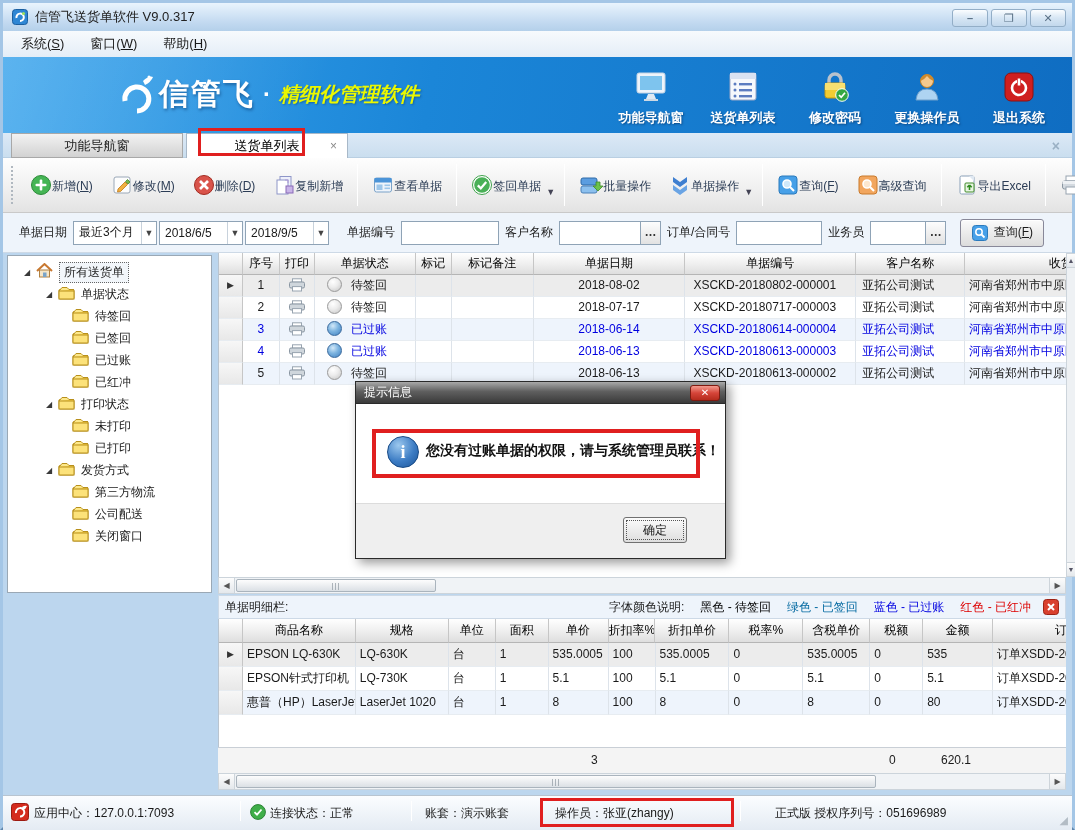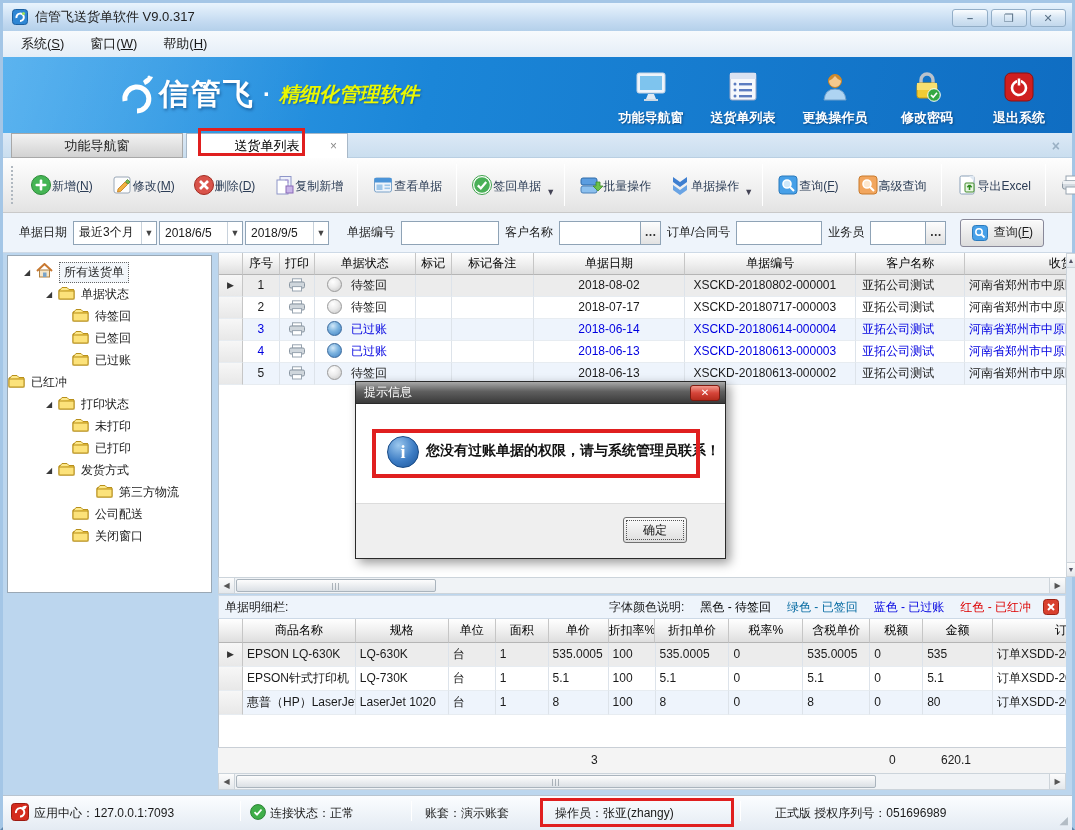--- a/index.html
+++ b/index.html
@@ -172,37 +172,37 @@
               <circle cx="8" cy="12" r="1.5" fill="#5b7bc0"></circle>
               <rect x="12" y="11" width="13" height="2.4" fill="#5b7bc0"></rect>
               <circle cx="8" cy="18" r="1.5" fill="#5b7bc0"></circle>
               <rect x="12" y="17" width="13" height="2.4" fill="#5b7bc0"></rect>
               <circle cx="8" cy="24" r="1.5" fill="#5b7bc0"></circle>
               <rect x="12" y="23" width="13" height="2.4" fill="#5b7bc0"></rect>
             </svg></span>
           <span class="lbl">送货单列表</span>
         </div>
         <div class="bact">
-          <span><svg width="30" height="30" viewBox="0 0 30 30">
-              <circle cx="15" cy="9" r="6.5" fill="#f3c globe"></circle>
-              <circle cx="15" cy="9" r="6.5" fill="#f5c98e" stroke="#c8862a"></circle>
-              <path d="M15 2.5 a6.5 6.5 0 0 1 6.5 6.5 q-4-1.5-6.5-5 q-2.5 3.5-6.5 5 a6.5 6.5 0 0 1 6.5-6.5" fill="#cd8a2e"></path>
-              <path d="M4 28 q1-11 11-11 q10 0 11 11 z" fill="#aed4f2" stroke="#6fa0cc"></path>
-            </svg></span>
-          <span class="lbl">更换操作员</span>
-        </div>
-        <div class="bact">
           <span><svg width="32" height="30" viewBox="0 0 32 30">
               <path d="M10 12 v-4 a6 6 0 0 1 12 0 v4" fill="none" stroke="#b9c2cc" stroke-width="3.4"></path>
               <rect x="6" y="11" width="20" height="15" rx="2.5" fill="#f2cc33" stroke="#c79a10"></rect>
               <rect x="6" y="11" width="20" height="7" fill="#f8e070"></rect>
               <circle cx="23" cy="23" r="6.3" fill="#35a844" stroke="#fff"></circle>
               <path d="M20 23 l2.2 2.2 l3.8-4.4" stroke="#fff" stroke-width="1.7" fill="none"></path>
             </svg></span>
           <span class="lbl">修改密码</span>
+        </div>
+        <div class="bact">
+          <span><svg width="30" height="30" viewBox="0 0 30 30">
+              <circle cx="15" cy="9" r="6.5" fill="#f3c globe"></circle>
+              <circle cx="15" cy="9" r="6.5" fill="#f5c98e" stroke="#c8862a"></circle>
+              <path d="M15 2.5 a6.5 6.5 0 0 1 6.5 6.5 q-4-1.5-6.5-5 q-2.5 3.5-6.5 5 a6.5 6.5 0 0 1 6.5-6.5" fill="#cd8a2e"></path>
+              <path d="M4 28 q1-11 11-11 q10 0 11 11 z" fill="#aed4f2" stroke="#6fa0cc"></path>
+            </svg></span>
+          <span class="lbl">更换操作员</span>
         </div>
         <div class="bact">
           <span><svg width="30" height="30" viewBox="0 0 30 30">
               <rect x="1" y="1" width="28" height="28" rx="6" fill="#cf1f1f" stroke="#8e1010"></rect>
               <circle cx="15" cy="16" r="7" fill="none" stroke="#fff" stroke-width="2.6"></circle>
               <line x1="15" y1="5.5" x2="15" y2="14" stroke="#cf1f1f" stroke-width="4"></line>
               <line x1="15" y1="6.5" x2="15" y2="13.5" stroke="#fff" stroke-width="2.6"></line>
             </svg></span>
           <span class="lbl">退出系统</span>
         </div>
@@ -449,21 +449,21 @@
         <span class="tlabel">已签回</span>
       </div>
       <div class="trow" style="padding-left:64px">
         <span><svg width="17" height="14" viewBox="0 0 17 14">
             <rect x="1" y="3.5" width="15" height="9.5" rx="1" fill="#f8d14a" stroke="#b8901c"></rect>
             <path d="M1 5 l3-3.5 h5 l2 2 h5" fill="#fde88a" stroke="#b8901c"></path>
             <rect x="1" y="5" width="15" height="8" fill="#fce27a" stroke="#b8901c"></rect>
           </svg></span>
         <span class="tlabel">已过账</span>
       </div>
-      <div class="trow" style="">
+      <div class="trow" style="padding-left:64px">
         <span><svg width="17" height="14" viewBox="0 0 17 14">
             <rect x="1" y="3.5" width="15" height="9.5" rx="1" fill="#f8d14a" stroke="#b8901c"></rect>
             <path d="M1 5 l3-3.5 h5 l2 2 h5" fill="#fde88a" stroke="#b8901c"></path>
             <rect x="1" y="5" width="15" height="8" fill="#fce27a" stroke="#b8901c"></rect>
           </svg></span>
         <span class="tlabel">已红冲</span>
       </div>
       <div class="trow" style="padding-left:36px">
         <span class="exp">◢</span>
         <span><svg width="17" height="14" viewBox="0 0 17 14">
@@ -491,21 +491,21 @@
       </div>
       <div class="trow" style="padding-left:36px">
         <span class="exp">◢</span>
         <span><svg width="17" height="14" viewBox="0 0 17 14">
             <rect x="1" y="3.5" width="15" height="9.5" rx="1" fill="#f8d14a" stroke="#b8901c"></rect>
             <path d="M1 5 l3-3.5 h5 l2 2 h5" fill="#fde88a" stroke="#b8901c"></path>
             <rect x="1" y="5" width="15" height="8" fill="#fce27a" stroke="#b8901c"></rect>
           </svg></span>
         <span class="tlabel">发货方式</span>
       </div>
-      <div class="trow" style="padding-left:88px">
+      <div class="trow" style="padding-left:64px">
         <span><svg width="17" height="14" viewBox="0 0 17 14">
             <rect x="1" y="3.5" width="15" height="9.5" rx="1" fill="#f8d14a" stroke="#b8901c"></rect>
             <path d="M1 5 l3-3.5 h5 l2 2 h5" fill="#fde88a" stroke="#b8901c"></path>
             <rect x="1" y="5" width="15" height="8" fill="#fce27a" stroke="#b8901c"></rect>
           </svg></span>
         <span class="tlabel">第三方物流</span>
       </div>
       <div class="trow" style="padding-left:64px">
         <span><svg width="17" height="14" viewBox="0 0 17 14">
             <rect x="1" y="3.5" width="15" height="9.5" rx="1" fill="#f8d14a" stroke="#b8901c"></rect>

